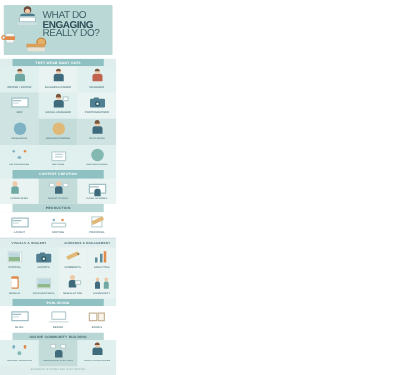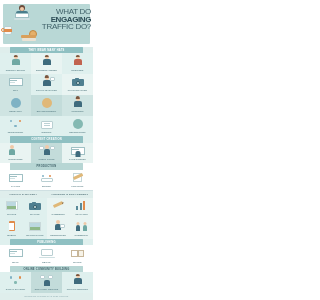--- a/index.html
+++ b/index.html
@@ -12,21 +12,21 @@
   #page { width:93px; height:300px; position:relative; background:#dfeeec; }
 
   
   .hero { position:relative; height:47px; background:#ffffff; overflow:hidden; }
   .hero-panel {
     position:absolute; left:3px; top:4px; width:87px; height:40px;
     background:#b9d8d6; border-radius:1px;
   }
   .hero-title {
     position:absolute; left:34px; top:8px; width:57px;
-    line-height:7.5px; text-align:right;
+    line-height:7.5px; text-align:left;
   }
   .hero-title .l1, .hero-title .l3 {
     display:block; font-size:8px; font-weight:400; letter-spacing:-0.3px;
     color:#3f6068; white-space:nowrap;
   }
   .hero-title .l2 {
     display:block; font-size:8px; font-weight:bold; letter-spacing:-0.4px;
     color:#2f4f58; white-space:nowrap;
   }
 
@@ -181,21 +181,21 @@
 
     <div class="ill-books">
       <div class="ill-globe"></div>
       <div class="ill-book1"></div>
       <div class="ill-book2"></div>
     </div>
 
     <div class="hero-title">
       <span class="l1">WHAT DO</span>
       <span class="l2">ENGAGING</span>
-      <span class="l3">TRAFFIC DO?</span>
+      <span class="l3">REALLY DO?</span>
     </div>
   </div>
 
   <div class="pad6">
     <div class="band inner">THEY WEAR MANY HATS</div>
   </div>
 
   <div class="grid3">
     <div class="tile bg-b">
       <div class="art">

